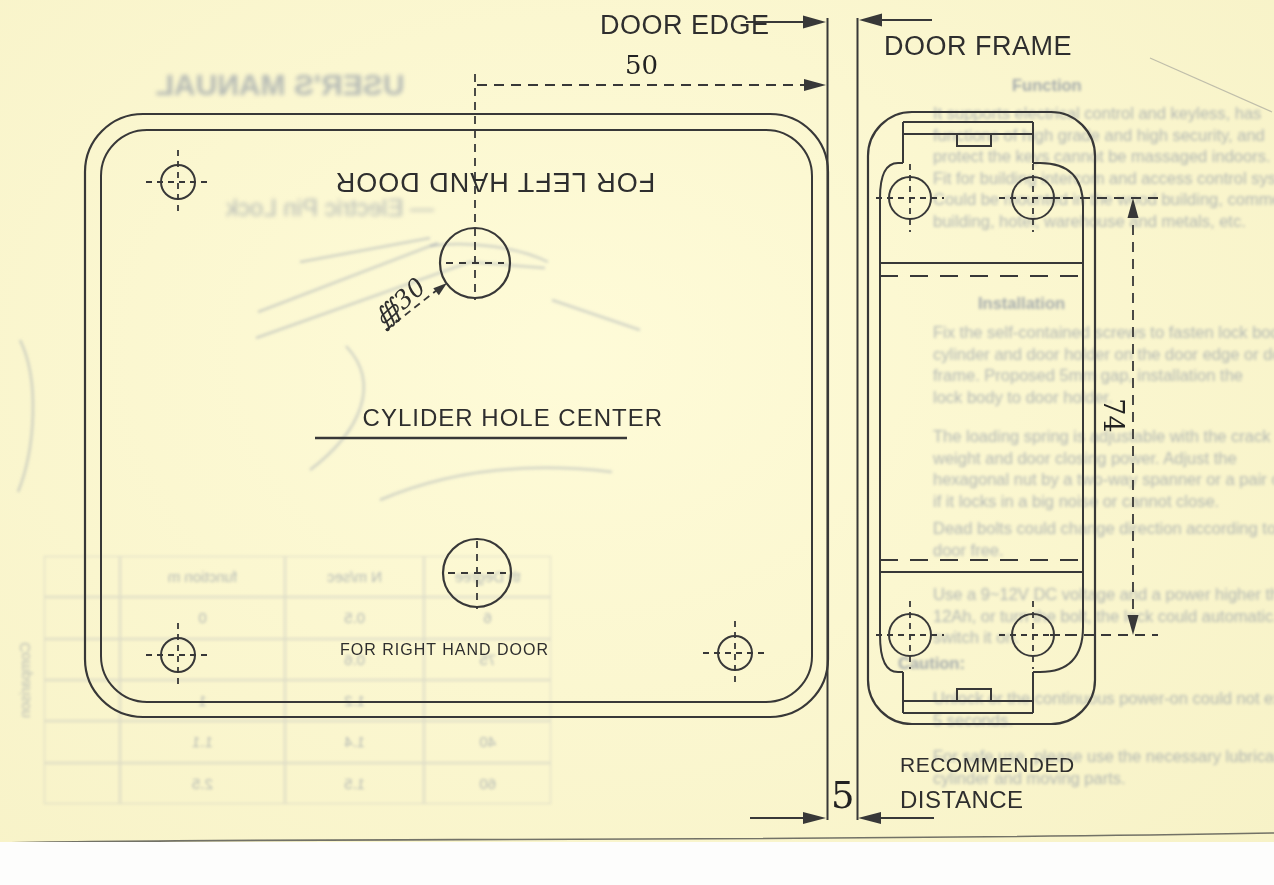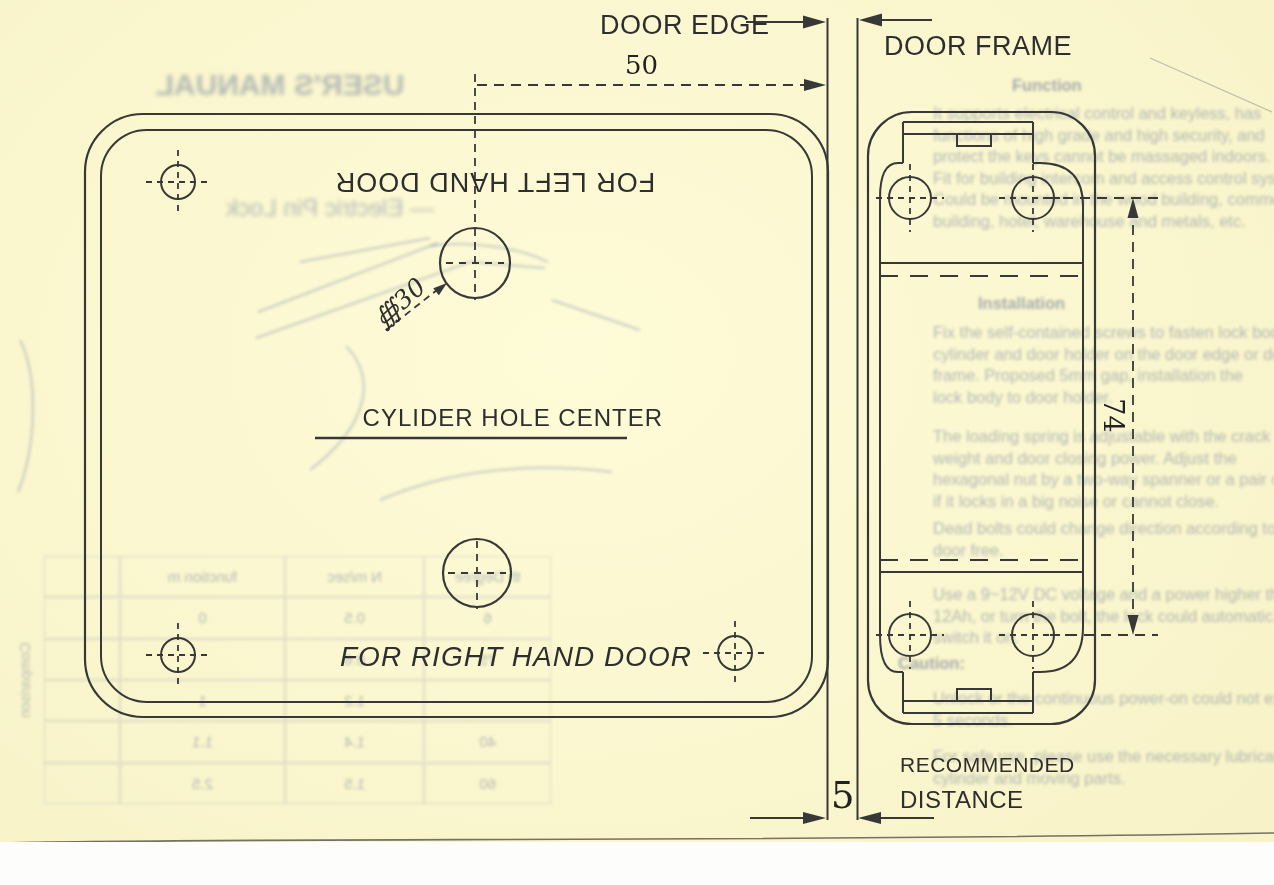--- a/index.html
+++ b/index.html
@@ -268,19 +268,19 @@
   <div class="dim" style="left:625px;top:50px;font-size:26px;">50</div>
   <div class="dim" style="left:1096px;top:400px;font-size:27px;transform:rotate(90deg);">74</div>
   <div class="dim" style="left:831px;top:774px;font-size:37px;">5</div>
 
   <div class="lbl" style="left:334px;top:166px;width:322px;text-align:center;font-size:27px;letter-spacing:1px;transform:rotate(180deg);">FOR LEFT HAND DOOR</div>
 
   <div class="lbl" style="left:370px;top:288px;font-size:25px;font-family:'DejaVu Serif',serif;font-style:italic;transform:rotate(-42deg);">∰30</div>
 
   <div class="lbl" style="left:315px;top:404px;width:312px;text-align:right;font-size:24px;letter-spacing:1px;margin-left:36px;">CYLIDER HOLE CENTER</div>
 
-  <div class="lbl" style="left:340px;top:641px;font-size:28px;letter-spacing:1px;font-style:italic;">FOR RIGHT HAND DOOR</div>
+  <div class="lbl" style="left:340px;top:641px;font-size:16px;letter-spacing:1px;">FOR RIGHT HAND DOOR</div>
 
   <div class="lbl" style="left:900px;top:753px;font-size:21px;">RECOMMENDED</div>
   <div class="lbl" style="left:900px;top:786px;font-size:24px;">DISTANCE</div>
 
   <div id="below-edge"></div>
 </div>
 
 </body></html>

